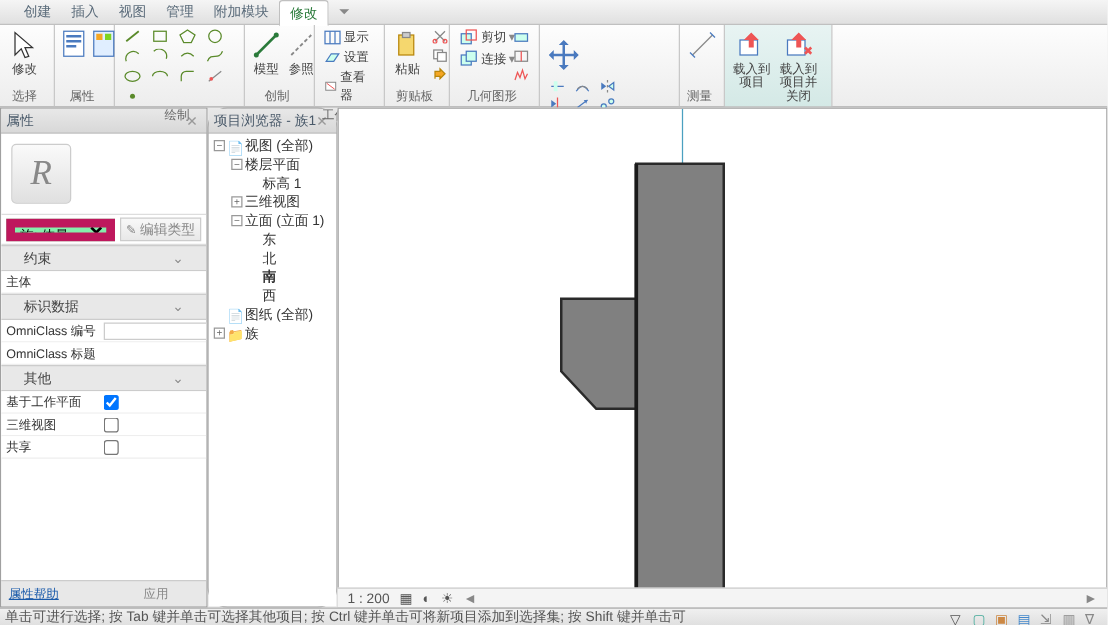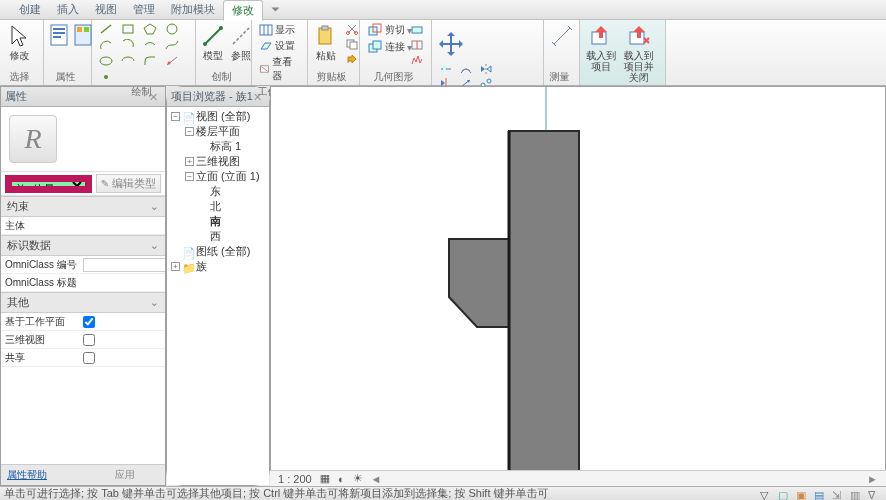--- a/index.html
+++ b/index.html
@@ -32,21 +32,21 @@
 .panel-head { background: linear-gradient(#e8e8e8,#d8d8d8); border-bottom: 1px solid #b0b0b0; padding: 2px 4px; display: flex; align-items: center; justify-content: space-between; color: #4a5a6a; font-size: 11px; }
 .panel-head .x { width: 12px; height: 12px; color: #999; cursor: default; }
 
 .props { width: 166px; }
 .props-body { overflow: hidden; flex: 1; background: #fff; position: relative; }
 .props-big-icon { padding: 8px; display: flex; gap: 8px; }
 .r-logo { width: 48px; height: 48px; background: linear-gradient(#fafafa,#e0e0e0); border: 1px solid #ccc; border-radius: 4px; display: flex; align-items: center; justify-content: center; font-family: Georgia, serif; font-size: 28px; font-style: italic; color: #888; }
 .type-row { display: flex; align-items: center; padding: 2px 4px; background: #fff; border-top: 1px solid #ddd; border-bottom: 1px solid #ddd; }
 .type-row select { flex: 1; border: 7px solid #be185d; font-size: 11px; height: 18px; background: #86efac; }
 .type-btn { margin-left: 4px; padding: 1px 4px; border: 1px solid #ccc; background: linear-gradient(#f8f8f8,#e8e8e8); color: #888; font-size: 10px; }
-.prop-section { background: #e8e8e8; padding: 2px 6px; color: #444; font-size: 10px; border-top: 1px solid #ccc; border-bottom: 1px solid #ccc; gap: 44px; }
+.prop-section { background: #e8e8e8; padding: 2px 18px; color: #444; font-size: 10px; border-top: 1px solid #ccc; border-bottom: 1px solid #ccc; gap: 44px; }
 .prop-section.main-sec { display: flex; justify-content: space-between; align-items: center; }
 .prop-row { display: flex; align-items: center; padding: 1px 4px; background: #fff; border-bottom: 1px solid #eee; height: 18px; }
 .prop-row label { flex: 0 0 78px; font-size: 10px; color: #333; }
 .prop-row input[type=text] { flex: 1; border: 1px solid #ccc; height: 14px; font-size: 10px; padding: 0 2px; }
 .prop-row input[type=checkbox] { width: 12px; height: 12px; }
 .props-foot { display: flex; border-top: 1px solid #ccc; background: #e8e8e8; }
 .props-foot .fbtn { flex: 1; text-align: center; padding: 3px; color: #888; font-size: 10px; }
 .props-foot .fbtn.link { color: #1a5aaa; text-align: left; padding-left: 6px; text-decoration: underline; }
 
 .browser { width: 104px; border-radius: 16px; }

